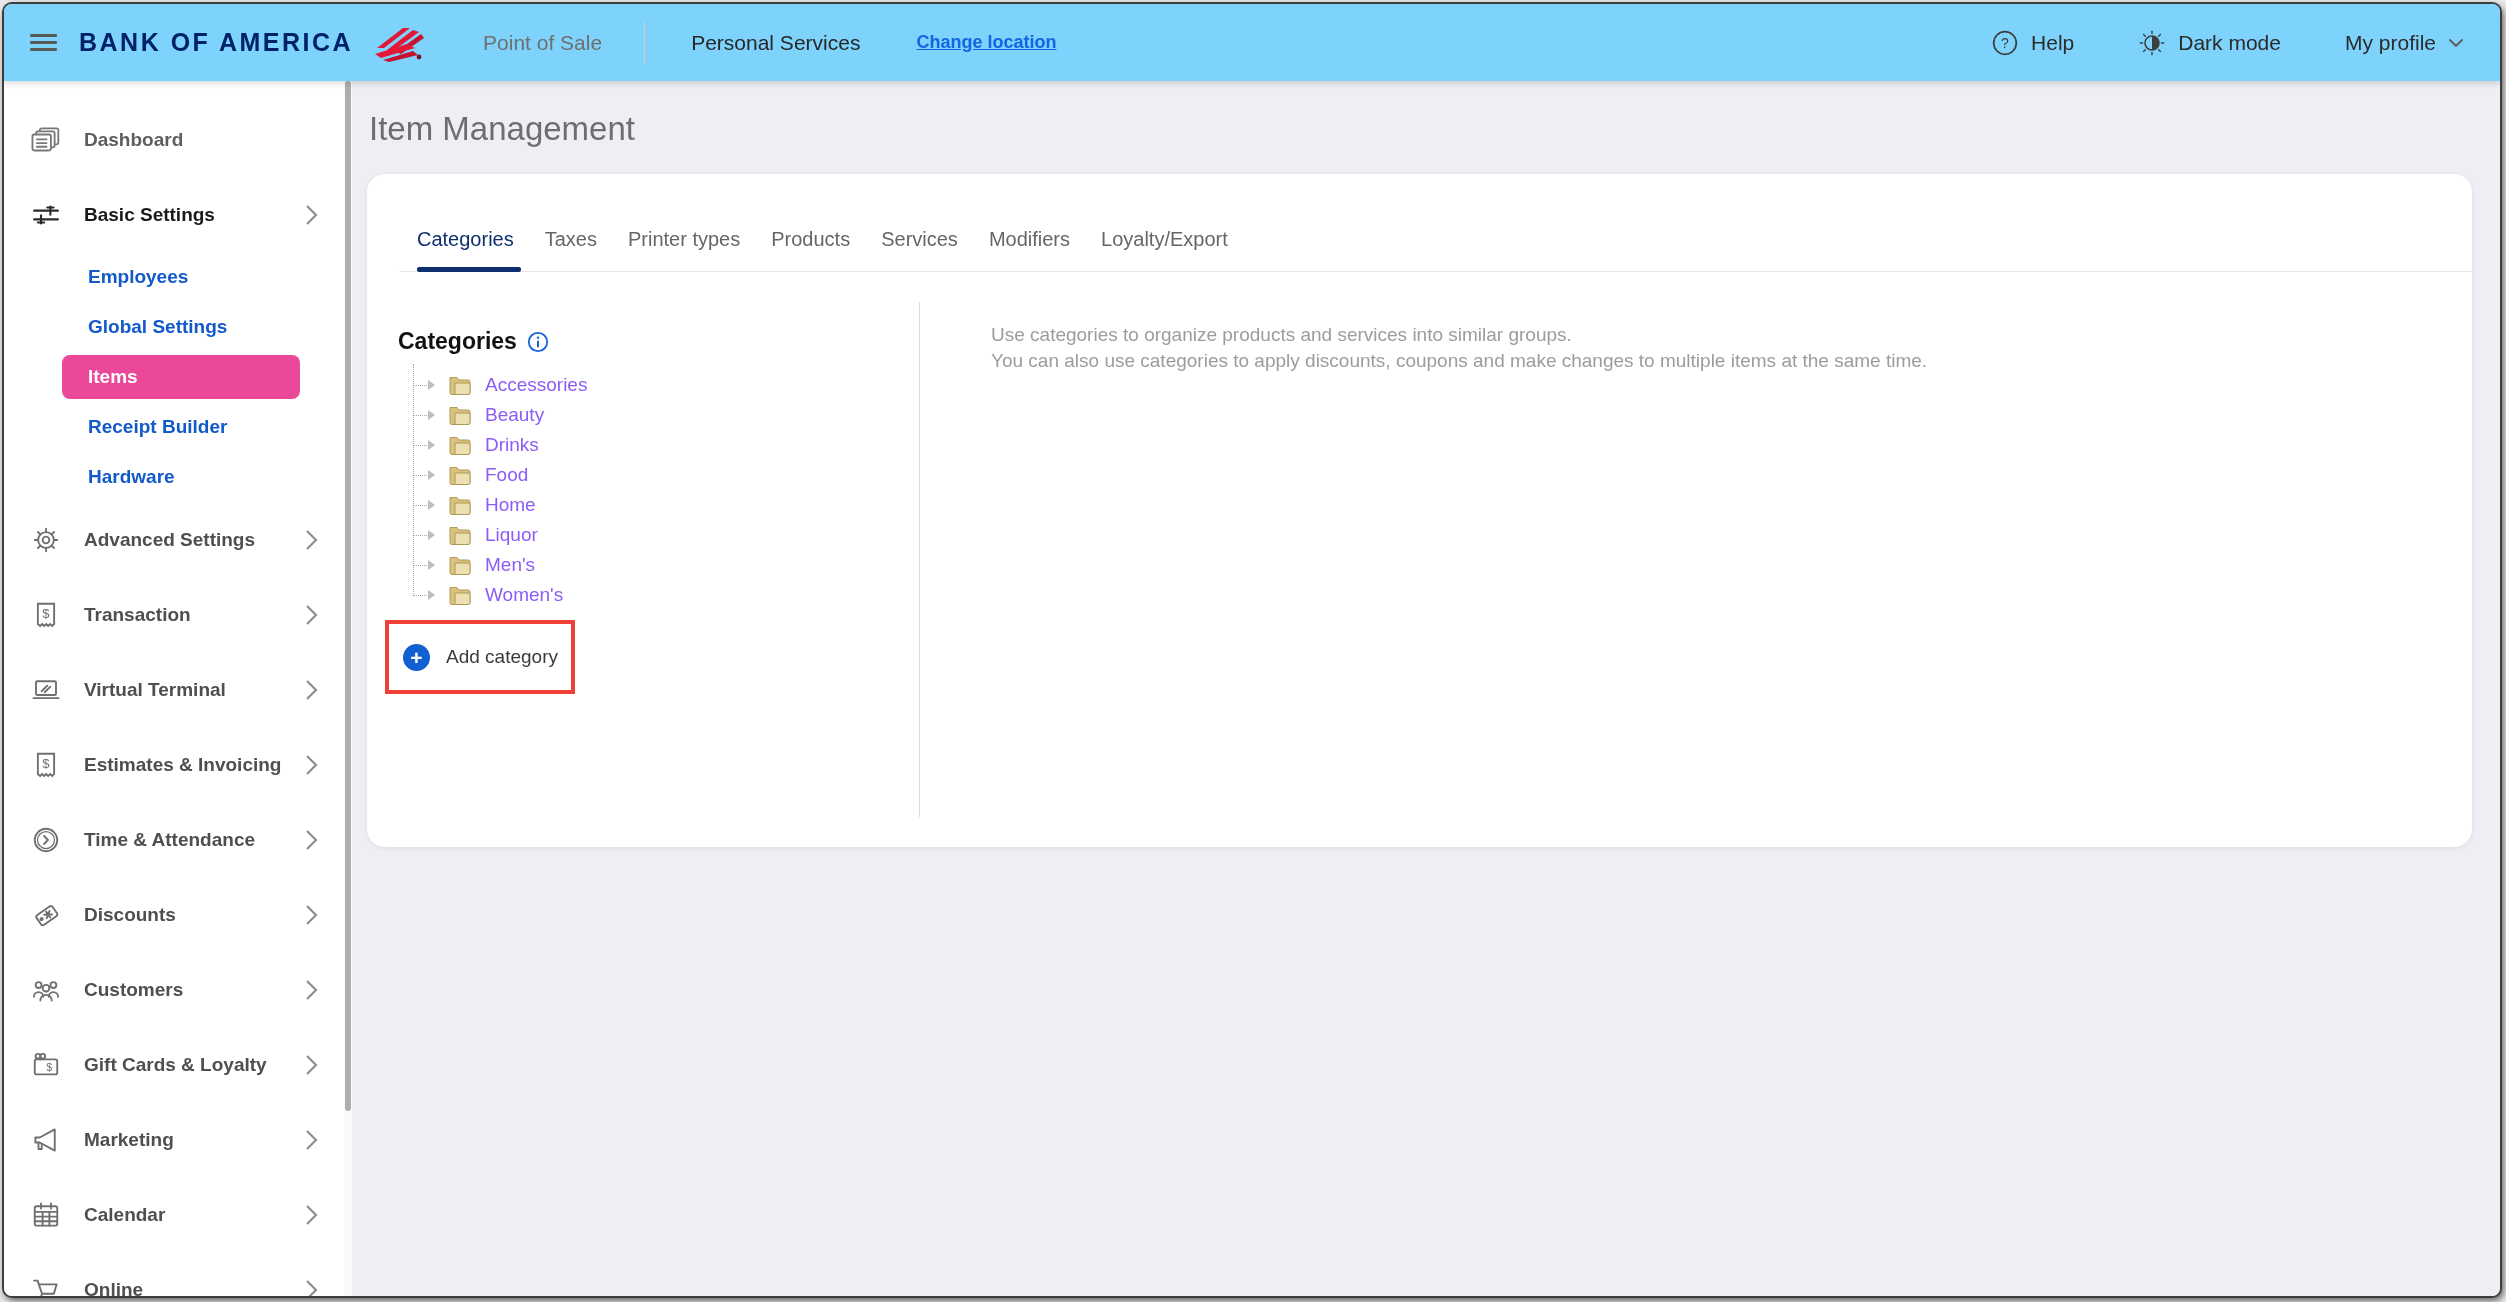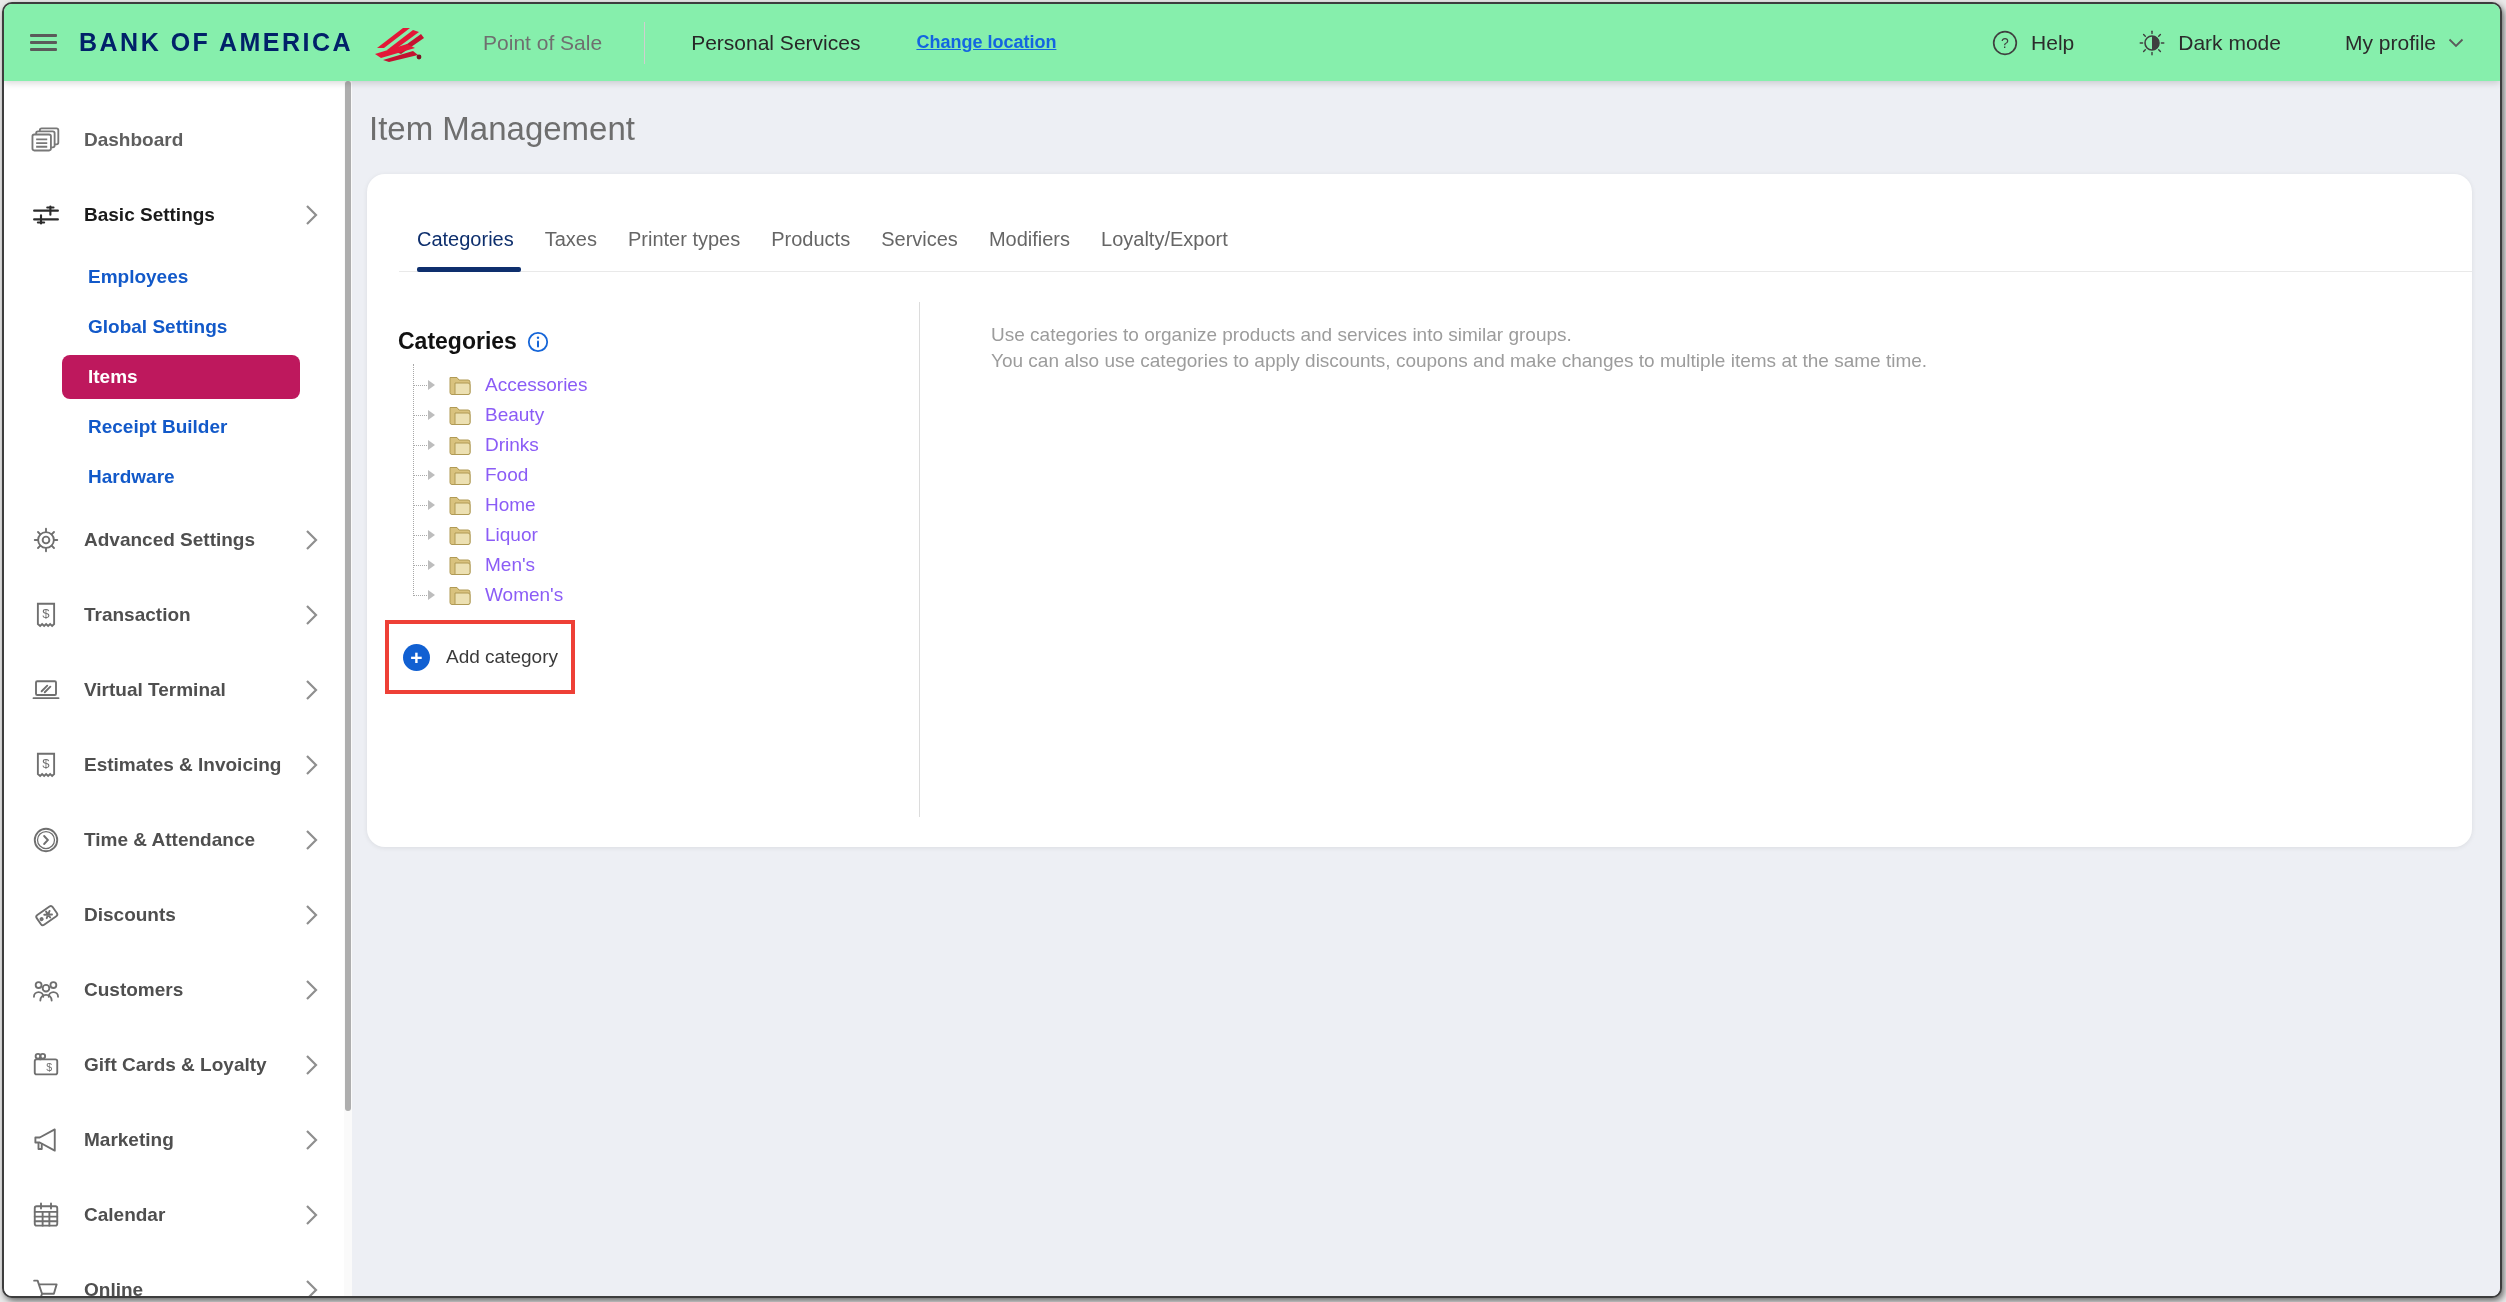--- a/index.html
+++ b/index.html
@@ -4,21 +4,21 @@
 <style>
   * { margin:0; padding:0; box-sizing:border-box; }
   html,body { width:2506px; height:1302px; background:#e9e9e9; font-family:"Liberation Sans", sans-serif; }
   .frame {
     position:absolute; left:2px; top:2px; width:2500px; height:1296px;
     border:2px solid #3d3d3d; border-radius:10px; overflow:hidden;
     background:#edeff4; box-shadow:2px 3px 6px rgba(0,0,0,.55);
   }
   
   .app-header {
-    position:relative; z-index:5; height:77px; background:#86efac;
+    position:relative; z-index:5; height:77px; background:#7dd3fc;
     display:flex; align-items:center; padding:0 36px 0 26px;
     box-shadow:0 2px 7px rgba(0,0,0,.16);
   }
   .hamburger { width:27px; cursor:pointer; margin-right:22px; }
   .hamburger div { height:3px; background:#5a5a5a; margin:4px 0; border-radius:1px; }
   .brand { display:flex; align-items:center; gap:10px; }
   .brand-text { font-size:25px; font-weight:bold; letter-spacing:2.5px; color:#012169; white-space:nowrap; }
   .app-name { margin-left:58px; font-size:21px; color:#6f6f6f; }
   .hdr-divider { width:1px; height:42px; background:#cfcfcf; margin:0 46px 0 42px; }
   .location-name { font-size:21px; color:#272727; }
@@ -32,21 +32,21 @@
   .sb-thumb { position:absolute; right:1px; top:0; width:6px; height:1030px; background:#aeaeae; border-radius:3px; }
   .side-main { position:relative; height:75px; display:flex; align-items:center; padding-left:26px; gap:22px; cursor:pointer; }
   .side-main .lbl { font-size:19px; font-weight:bold; color:#4f4f4f; }
   .side-main.dim .lbl { color:#5e5e5e; }
   .side-main.open .lbl { color:#1a1a1a; }
   .side-main .icon { width:32px; display:flex; justify-content:center; }
   .chev { position:absolute; right:34px; }
   .side-sub { height:50px; display:flex; align-items:center; padding-left:84px; font-size:19px; font-weight:bold; color:#1259c9; cursor:pointer; }
   .side-sub.selected { padding-left:58px; }
   .side-sub.selected .pill {
-    background:#be185d; color:#fff; border-radius:8px;
+    background:#ec4899; color:#fff; border-radius:8px;
     width:238px; padding:11px 0 11px 26px;
   }
   
   .content { position:relative; flex:1; background:#edeff4; }
   .page-title { position:absolute; left:17px; top:29px; font-size:33px; color:#6e6e6e; }
   .card { position:absolute; left:15px; top:93px; width:2105px; height:673px; background:#fff; border-radius:18px; box-shadow:0 1px 5px rgba(0,0,0,.08); }
   .tabs { position:absolute; left:50px; top:54px; display:flex; gap:31px; }
   .tab { font-size:20px; color:#666; cursor:pointer; white-space:nowrap; }
   .tab.active { color:#0e2f6d; }
   .tabs-rule { position:absolute; left:32px; right:0; top:97px; height:1px; background:#e9e9e9; }

